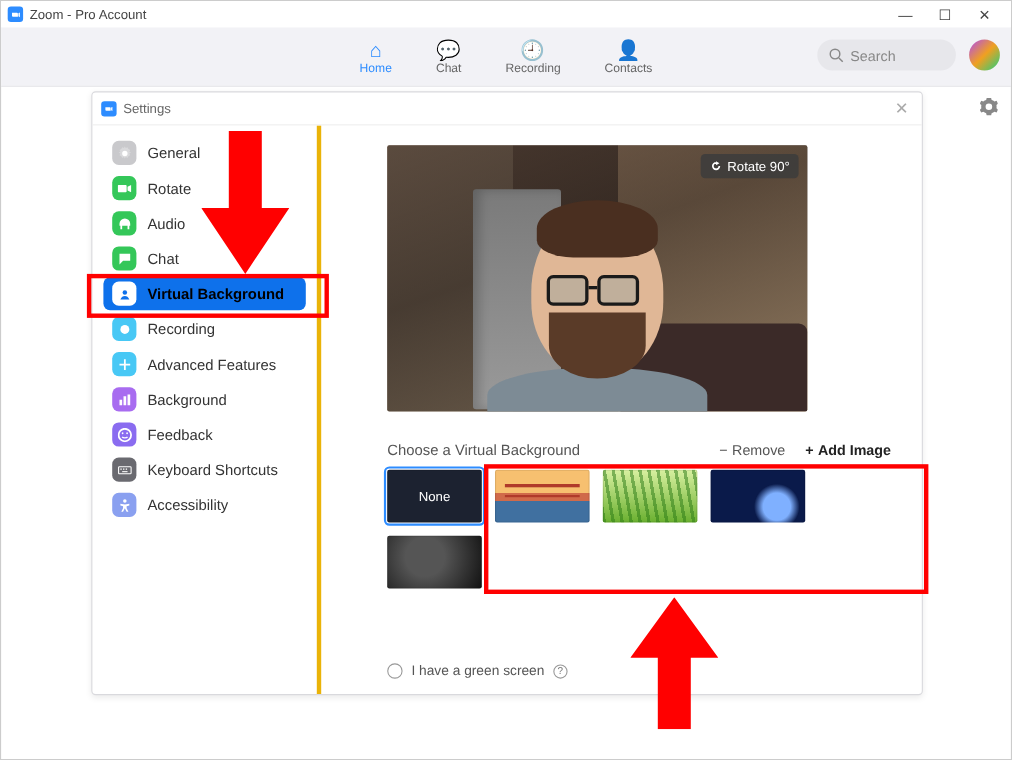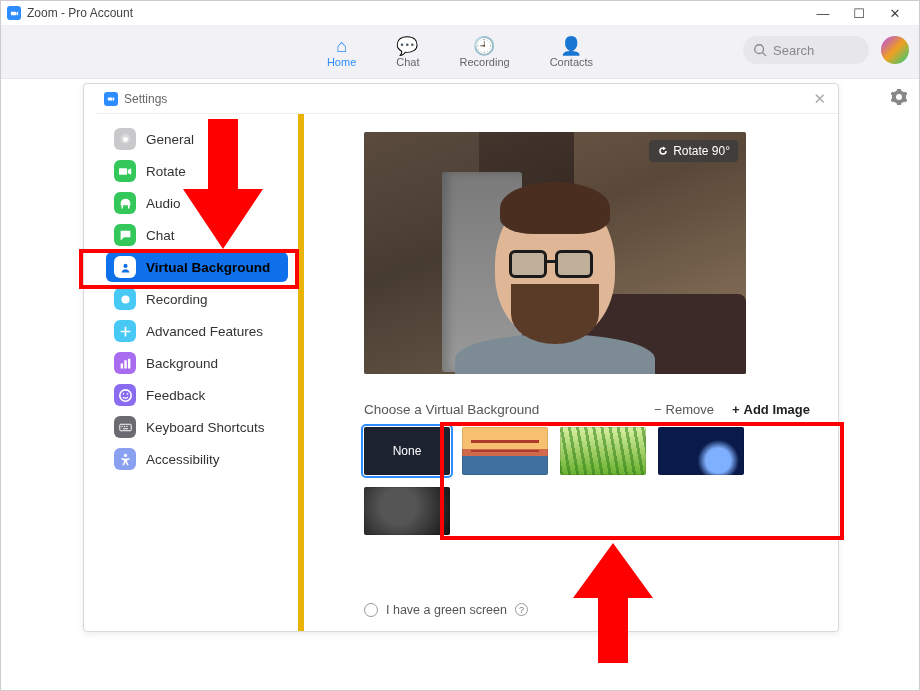--- a/index.html
+++ b/index.html
@@ -15,28 +15,28 @@
   .nav { display:flex; gap:40px; position:absolute; left:50%; transform:translateX(-50%);}
   .nav-item { display:flex; flex-direction:column; align-items:center; font-size:11px; color:#666; cursor:pointer;}
   .nav-item.active{ color:#2D8CFF;}
   .nav-item .nicon{ font-size:18px; line-height:20px;}
   .search-wrap{ position:absolute; right:50px; top:11px; width:126px; height:28px; background:#e7e7eb; border-radius:14px; display:flex; align-items:center; padding:0 10px; font-size:13px; color:#888;}
   .search-wrap svg{width:14px;height:14px;stroke:#888;fill:none;margin-right:6px;}
   .avatar{ position:absolute; right:10px; top:11px; width:28px;height:28px; border-radius:50%; background:linear-gradient(135deg,#b04af0,#f0a020,#20d080);}
   .gear-main{position:absolute; right:12px; top:88px; color:#888; }
   .gear-main svg{width:16px;height:16px;fill:#888;}
   
-  .settings-win{ position:absolute; left:82px; top:82px; width:756px; height:549px; background:#fff; border:1px solid #d9d9dd; border-radius:4px; box-shadow:0 2px 6px rgba(0,0,0,0.08); display:flex; flex-direction:column;padding-left:12px;}
+  .settings-win{ position:absolute; left:82px; top:82px; width:756px; height:549px; background:#fff; border:1px solid #d9d9dd; border-radius:4px; box-shadow:0 2px 6px rgba(0,0,0,0.08); display:flex; flex-direction:column;}
   .settings-titlebar{ height:30px; border-bottom:1px solid #eee; display:flex; align-items:center; padding:0 8px; font-size:12px; color:#666;}
   .settings-titlebar .logo2{width:14px;height:14px;background:#2D8CFF;border-radius:3px;margin-right:6px;display:flex;align-items:center;justify-content:center;}
   .settings-titlebar .logo2 svg{width:8px;height:8px;fill:#fff;}
   .settings-titlebar .spacer{flex:1;}
   .settings-titlebar .closex{color:#aaa;font-size:15px;padding:0 4px;}
   .settings-body{flex:1; display:flex; overflow:hidden;}
-  .sidebar{ width:208px; border-right:6px solid #eab308; padding:8px 10px;}
+  .sidebar{ width:208px; border-right:4px solid #eab308; padding:8px 10px;}
   .sb-item{ display:flex; align-items:center; height:30px; padding:0 8px; margin:2px 0; border-radius:6px; font-size:13.5px; color:#333; cursor:pointer;}
   .sb-item.active{ background:#0E71EB; color:#000000; font-weight:600;}
   .sb-icon{ width:22px; height:22px; border-radius:6px; display:flex; align-items:center; justify-content:center; margin-right:10px; flex-shrink:0;}
   .sb-icon svg{width:13px;height:13px;fill:#fff;}
   .content{ flex:1; padding:18px 28px 10px 60px; position:relative; overflow:hidden;}
   .preview{ width:382px; height:242px; background:linear-gradient(160deg,#6b5242 0%, #3a2c22 40%, #a89070 100%); border-radius:2px; position:relative; overflow:hidden;}
   .preview .room{position:absolute;inset:0; background:
      linear-gradient(90deg, rgba(80,70,60,.6) 0 30%, rgba(50,40,35,.6) 30% 55%, rgba(120,100,80,.5) 55% 100%);}
   .preview .fridge{position:absolute; left:78px; top:40px; width:80px; height:200px; background:linear-gradient(180deg,#7a7a7a,#9a9a9a); border-radius:3px;box-shadow: inset 6px 0 10px rgba(0,0,0,.2);}
   .preview .couch{position:absolute; right:0; bottom:0; width:170px; height:80px; background:#3b2a28; border-radius:8px 8px 0 0;}
@@ -57,21 +57,21 @@
   .thumbs{ margin-top:10px; width:400px;}
   .thumb-row{display:flex; gap:12px; margin-bottom:12px;align-items:flex-end;}
   .thumb{ width:86px; height:48px; border-radius:2px; cursor:pointer; position:relative; background:#8899aa; overflow:hidden; box-shadow:0 0 0 1px rgba(0,0,0,.1) inset;}
   .thumb.none{ background:#1c2230; display:flex; align-items:center; justify-content:center; color:#fff; font-size:12px; outline:2px solid #2D8CFF; outline-offset:1px;}
   .thumb.bridge-bg{background:linear-gradient(180deg,#f7c070 0 45%, #d06a4a 45% 60%, #4070a0 60% 100%);}
   .thumb.bridge-bg::after{content:"";position:absolute;left:10%;right:10%;top:28%;height:14%;border-top:3px solid #b03a2a;border-bottom:2px solid #b03a2a;}
   .thumb.grass{background:linear-gradient(180deg,#d8f0a0,#6ab030);}
   .thumb.grass::before{content:"";position:absolute;inset:0;background:repeating-linear-gradient(80deg,rgba(40,120,20,.5) 0 3px, transparent 3px 8px);}
   .thumb.space{background:radial-gradient(circle at 70% 70%, #7fb0ff 0 18%, #0a1a4a 30% 100%);}
   .thumb.dark{background:radial-gradient(circle at 40% 40%, #555 0 30%, #111 100%);}
-  .greenscreen{ position:absolute; bottom:14px; left:60px; display:flex; font-size:12.5px; color:#555; gap:8px;}
+  .greenscreen{ position:absolute; bottom:14px; left:60px; display:flex; align-items:center; font-size:12.5px; color:#555; gap:8px;}
   .radio{width:14px;height:14px;border:1.5px solid #999;border-radius:50%;}
   .help{width:13px;height:13px;border:1px solid #999;border-radius:50%;display:inline-flex;align-items:center;justify-content:center;font-size:9px;color:#777;}
   
   .anno-box1{position:absolute; left:78px; top:248px; width:220px; height:40px; border:4px solid #ff0000; pointer-events:none;}
   .anno-box2{position:absolute; left:439px; top:421px; width:404px; height:118px; border:4px solid #ff0000; pointer-events:none;}
   .arrow{position:absolute; pointer-events:none;}
   .arrow svg{display:block;}
 </style>
 </head>
 <body>

